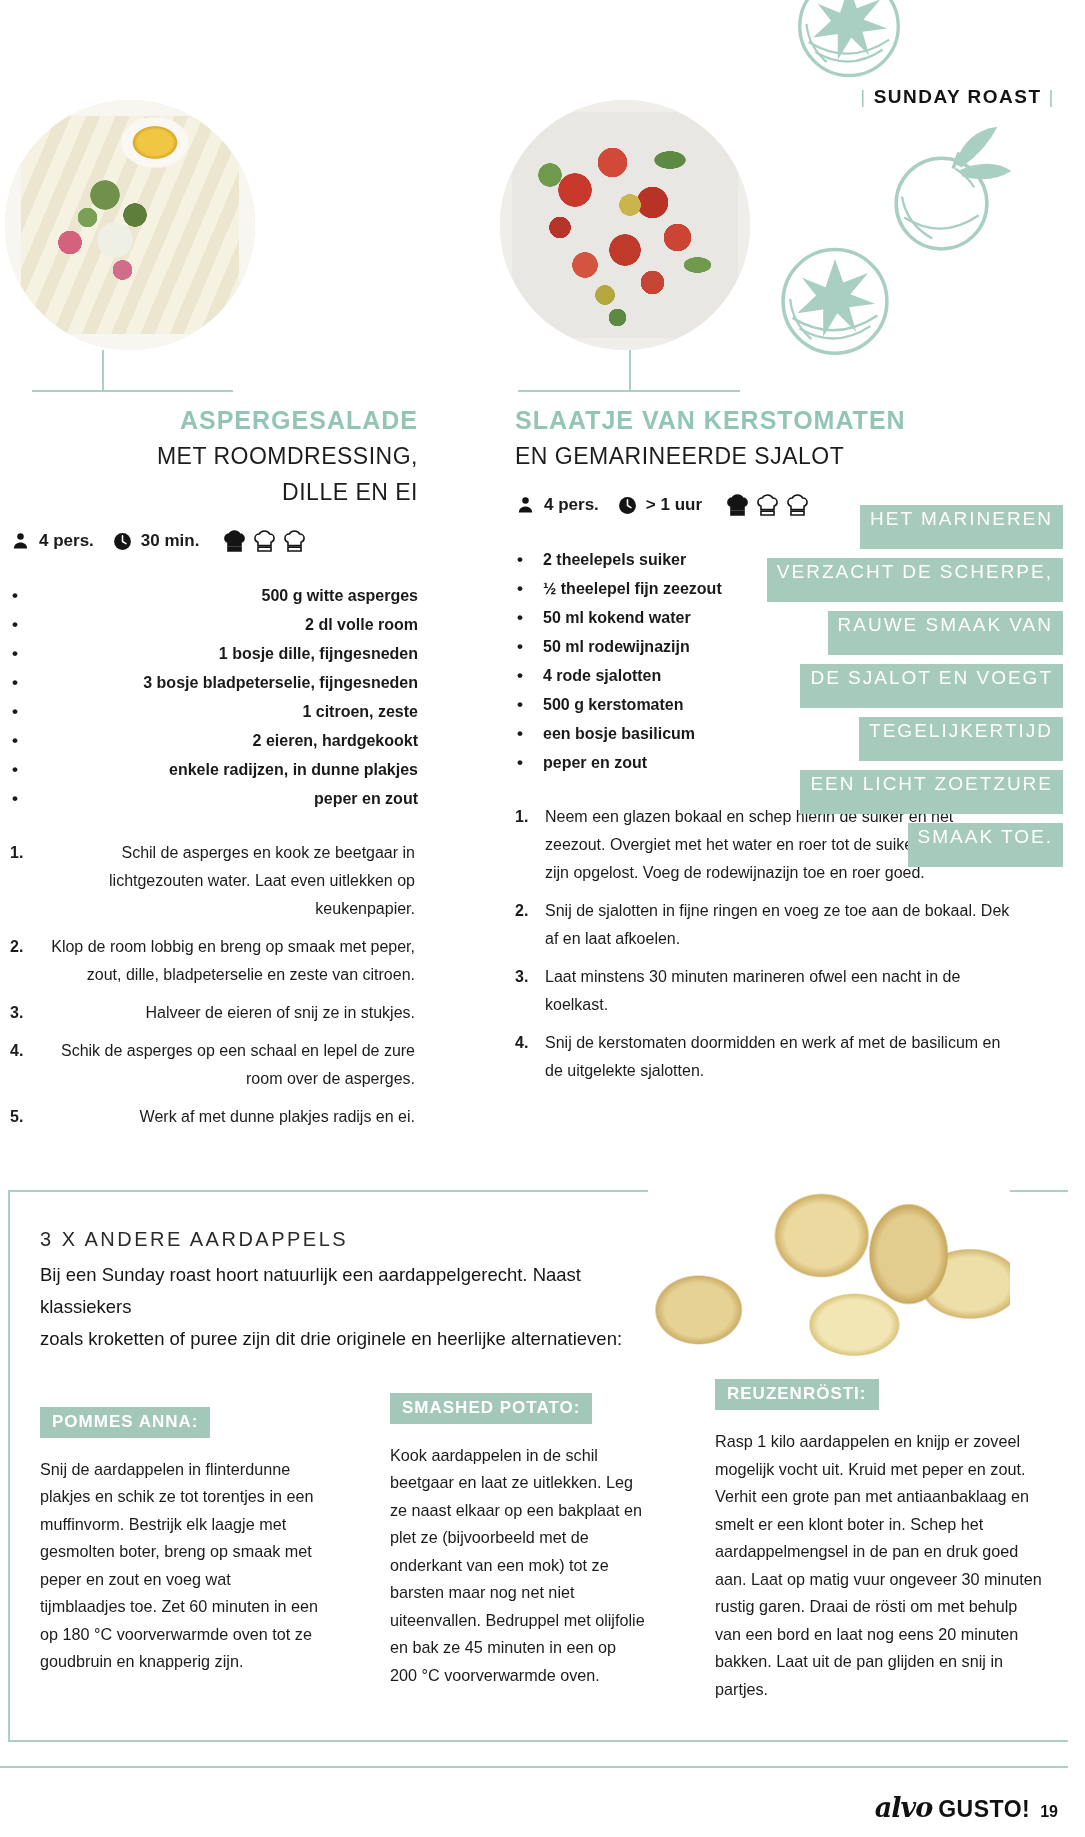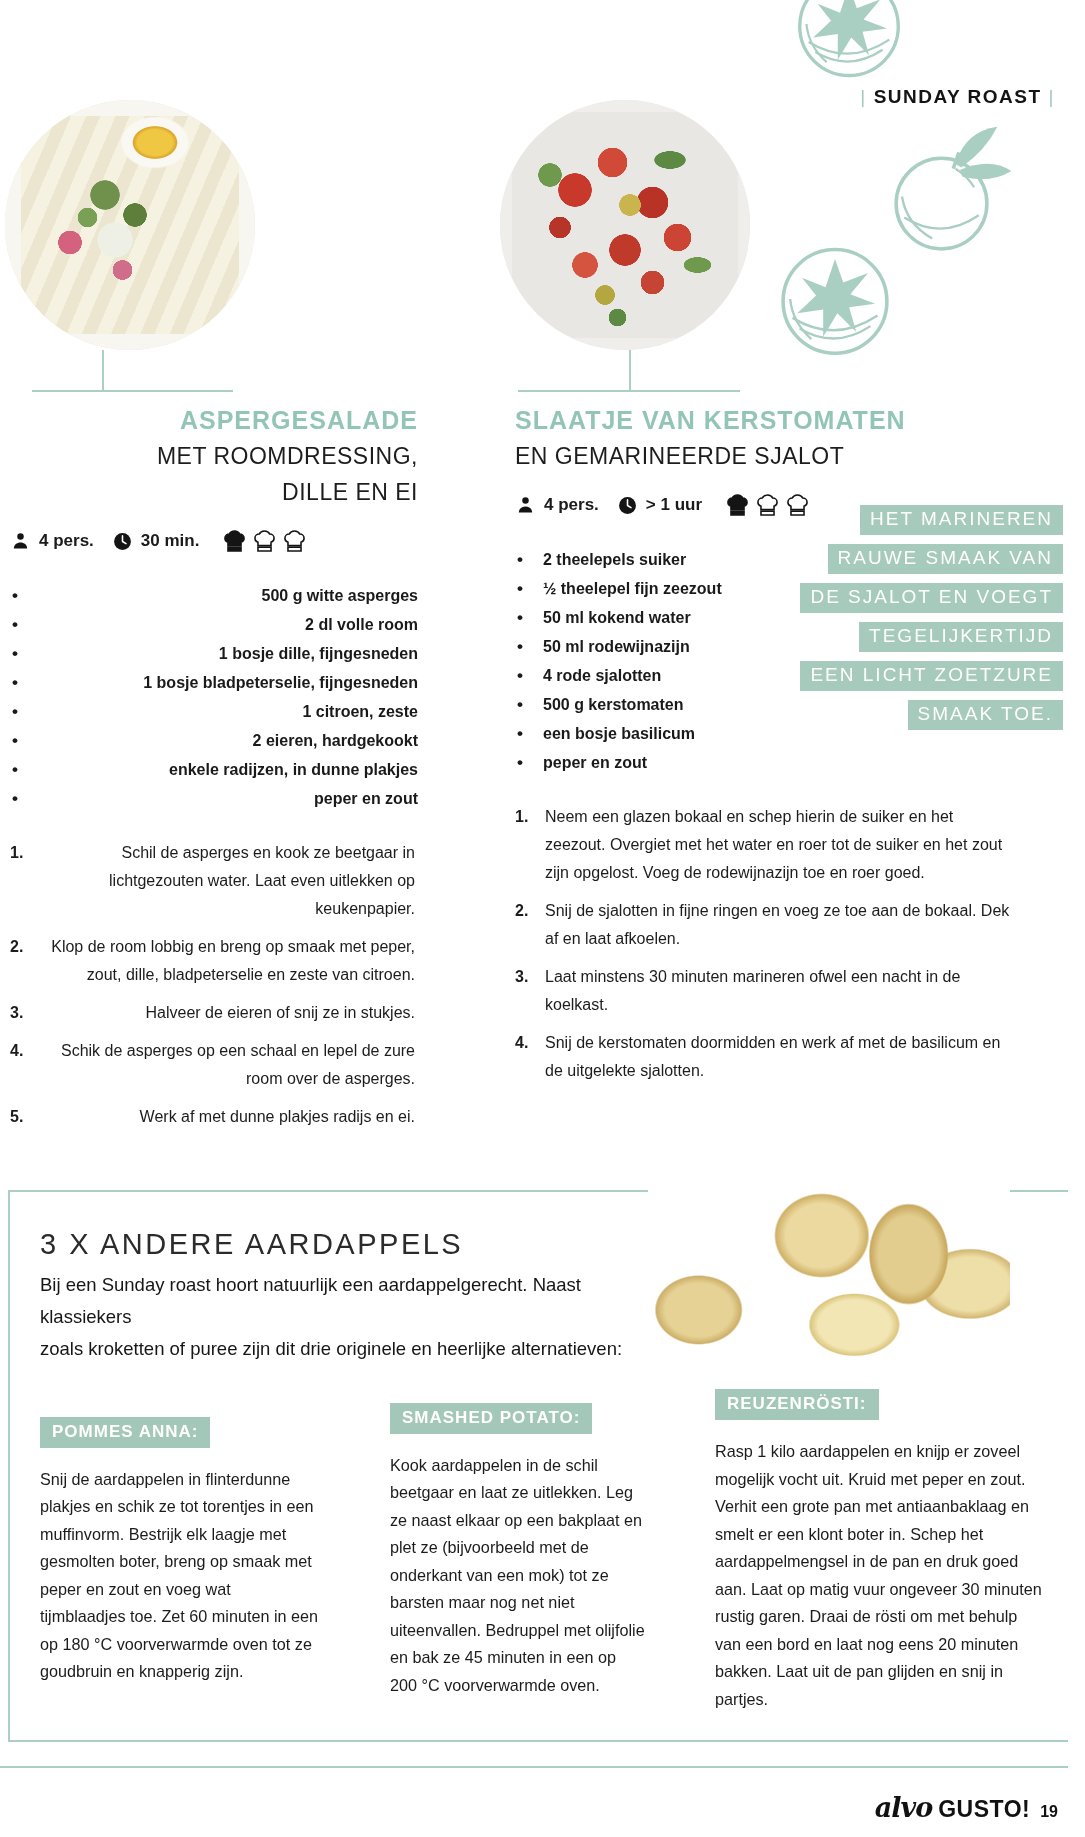--- a/index.html
+++ b/index.html
@@ -73,26 +73,26 @@
            line-height:28px;color:#1c1c1c;}
   ol.steps li{position:relative;padding-left:30px;margin-bottom:10px;counter-increment:step;}
   ol.steps li::before{content:counter(step) ".";position:absolute;left:0;font-weight:700;}
   .recipe-a ol.steps li{max-width:375px;}
   .recipe-b ol.steps li{max-width:470px;}
 
   
   .callouts{position:absolute;top:505px;right:5px;display:flex;flex-direction:column;
             align-items:flex-end;gap:9px;z-index:3;}
   .callout-line{background:#a6cabb;color:#ffffff;font-size:19px;letter-spacing:2px;
-                padding:3px 10px 5px 10px;white-space:nowrap;}
+                padding:3px 10px 19px 10px;white-space:nowrap;}
 
   
   .pbox{position:absolute;left:8px;top:1190px;width:1067px;height:552px;border:2px solid #abcfc3;
         box-sizing:border-box;padding:36px 30px 0 30px;background:#fff;}
-  .pbox-title{font-size:29px;letter-spacing:2.5px;color:#2b2b2b;}
+  .pbox-title{font-size:20px;letter-spacing:2.5px;color:#2b2b2b;}
   .pbox-intro{margin-top:8px;font-size:18.5px;line-height:32px;max-width:610px;color:#161616;}
   .pcols{display:flex;margin-top:24px;align-items:center;}
   .pcol-sep{width:2px;background:#abcfc3;margin:0 34px;flex:none;}
   .pcol1{width:280px;flex:none;} .pcol2{width:255px;flex:none;} .pcol3{flex:1;}
   .pcol-header{display:inline-block;background:#a3c7b9;color:#fff;font-weight:700;font-size:17px;
                letter-spacing:1px;padding:5px 12px 6px 12px;}
   .pcol-text{margin-top:18px;font-size:16.2px;line-height:27.5px;color:#1c1c1c;}
 
   .potato-photo{position:absolute;left:648px;top:1176px;width:362px;height:186px;background:#fff;z-index:2;}
   .potato-art{position:absolute;inset:0;
@@ -197,21 +197,21 @@
           </svg>
         <svg class="hat">
             <use href="#sym-hat"></use>
           </svg>
       </span>
     </div>
     <ul class="ingredients">
       <li>500 g witte asperges</li>
       <li>2 dl volle room</li>
       <li>1 bosje dille, fijngesneden</li>
-      <li>1 bosje bladpeterselie, fijngesneden</li>
+      <li>3 bosje bladpeterselie, fijngesneden</li>
       <li>1 citroen, zeste</li>
       <li>2 eieren, hardgekookt</li>
       <li>enkele radijzen, in dunne plakjes</li>
       <li>peper en zout</li>
     </ul>
     <ol class="steps">
       <li>Schil de asperges en kook ze beetgaar in lichtgezouten water. Laat even uitlekken op keukenpapier.</li>
       <li>Klop de room lobbig en breng op smaak met peper, zout, dille, bladpeterselie en zeste van citroen.</li>
       <li>Halveer de eieren of snij ze in stukjes.</li>
       <li>Schik de asperges op een schaal en lepel de zure room over de asperges.</li>
@@ -259,20 +259,21 @@
     <ol class="steps">
       <li>Neem een glazen bokaal en schep hierin de suiker en het zeezout. Overgiet met het water en roer tot de suiker en het zout zijn opgelost. Voeg de rodewijnazijn toe en roer goed.</li>
       <li>Snij de sjalotten in fijne ringen en voeg ze toe aan de bokaal. Dek af en laat afkoelen.</li>
       <li>Laat minstens 30 minuten marineren ofwel een nacht in de koelkast.</li>
       <li>Snij de kerstomaten doormidden en werk af met de basilicum en de uitgelekte sjalotten.</li>
     </ol>
   </div>
 
   <div class="callouts">
     <div class="callout-line">HET MARINEREN</div>
+    <div class="callout-line">VERZACHT DE SCHERPE,</div>
     <div class="callout-line">RAUWE SMAAK VAN</div>
     <div class="callout-line">DE SJALOT EN VOEGT</div>
     <div class="callout-line">TEGELIJKERTIJD</div>
     <div class="callout-line">EEN LICHT ZOETZURE</div>
     <div class="callout-line">SMAAK TOE.</div>
   </div>
 
   <div class="pbox">
     <div class="pbox-title">3 X ANDERE AARDAPPELS</div>
     <div class="pbox-intro">

